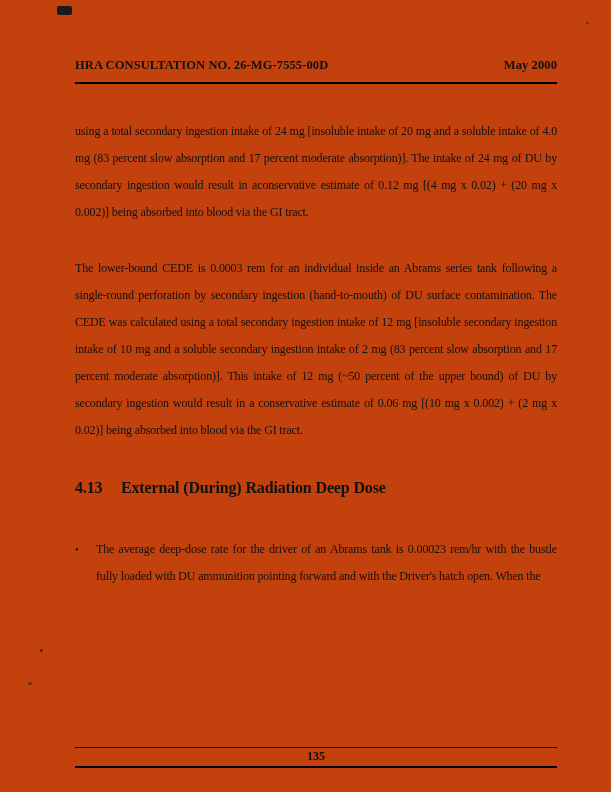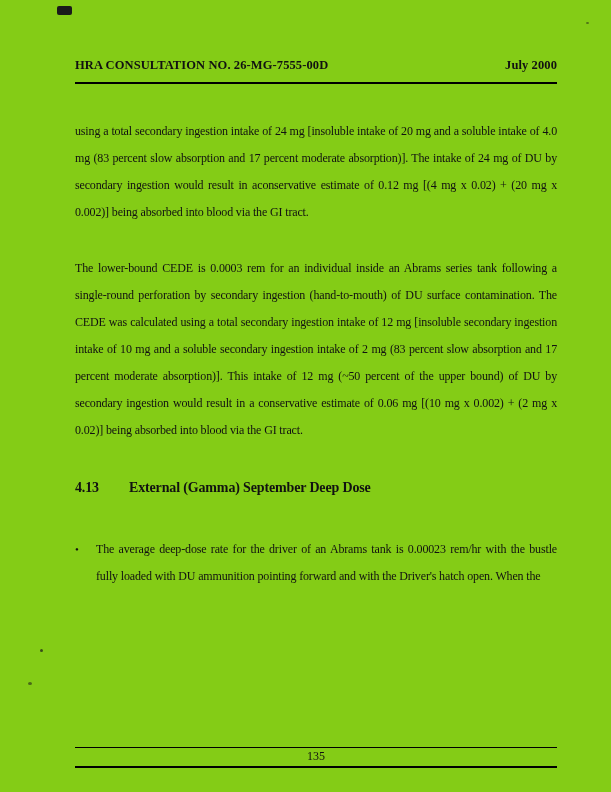--- a/index.html
+++ b/index.html
@@ -1,21 +1,21 @@
 <!DOCTYPE html>
 <html><head>
 <meta charset="utf-8">
 <style>
   html, body { margin: 0; padding: 0; background: #e8e8e8; }
   .page {
     position: relative;
     width: 611px;
     height: 792px;
     margin: 0 auto;
-    background: #84cc16;
+    background: #c2410c;
     font-family: "Liberation Serif", "DejaVu Serif", serif;
     color: #111;
     overflow: hidden;
     box-sizing: border-box;
     padding: 58px 54px 0 75px;
   }
   .doc-header {
     display: flex;
     justify-content: space-between;
     align-items: baseline;
@@ -35,24 +35,23 @@
   }
   .para {
     margin: 0 0 29px 0;
     line-height: 27px;
     text-align: justify;
   }
   .para:last-child { margin-bottom: 0; }
   .section-heading {
     display: flex;
     font-weight: bold;
-    font-size: 14px;
+    font-size: 16px;
     margin: 34px 0 32px 0;
     line-height: 20px;
-    gap: 8px;
   }
   .section-number { width: 46px; flex: 0 0 46px; }
   .bullet-list { margin-top: 38px; }
   .bullet-item {
     display: flex;
     line-height: 27px;
   }
   .bullet-glyph {
     flex: 0 0 21px;
     font-size: 11px;
@@ -65,21 +64,21 @@
     position: absolute;
     left: 75px;
     right: 54px;
     bottom: 24px;
   }
   .footer-top-rule { border: none; border-top: 1.5px solid #000; margin: 0; }
   .footer-bottom-rule { border: none; border-top: 2.5px solid #000; margin: 0; }
   .page-number {
     text-align: center;
     font-size: 12px;
-    font-weight: 400;
+    font-weight: 700;
     padding: 1px 0 2px 0;
     line-height: 15px;
   }
   .artifact { position: absolute; background: #1a1a1a; }
   .artifact.a1 { left: 57px; top: 6px; width: 15px; height: 9px; border-radius: 2px; }
   .artifact.a2 { left: 40px; top: 649px; width: 3px; height: 3px; opacity: .7; border-radius: 50%; }
   .artifact.a3 { left: 28px; top: 682px; width: 4px; height: 3px; opacity: .55; border-radius: 50%; }
   .artifact.a4 { left: 586px; top: 22px; width: 3px; height: 2px; opacity: .5; border-radius: 50%; }
 </style>
 </head>
@@ -87,33 +86,33 @@
 
 <div class="page">
 
   <div class="artifact a1"></div>
   <div class="artifact a2"></div>
   <div class="artifact a3"></div>
   <div class="artifact a4"></div>
 
   <div class="doc-header">
     <span>HRA CONSULTATION NO. 26-MG-7555-00D</span>
-    <span>July 2000</span>
+    <span>May 2000</span>
   </div>
   <hr class="header-rule">
 
   <div class="body-text">
 
     <p class="para">using a total secondary ingestion intake of 24 mg [insoluble intake of 20 mg and a soluble intake of 4.0 mg (83 percent slow absorption and 17 percent moderate absorption)].  The intake of 24 mg of DU by secondary ingestion would result in aconservative estimate of 0.12 mg [(4 mg x 0.02) + (20 mg x 0.002)] being absorbed into blood via the GI tract.</p>
 
     <p class="para">The lower-bound CEDE is 0.0003 rem for an individual inside an Abrams series tank following a single-round perforation by secondary ingestion (hand-to-mouth) of DU surface contamination.  The CEDE was calculated using a total secondary ingestion intake of 12 mg [insoluble secondary ingestion intake of 10 mg and a soluble secondary ingestion intake of 2 mg (83 percent slow absorption and 17 percent moderate absorption)].  This intake of 12 mg (~50 percent of the upper bound) of DU by secondary ingestion would result in a conservative estimate of 0.06 mg [(10 mg x 0.002) + (2 mg x 0.02)] being absorbed into blood via the GI tract.</p>
 
     <div class="section-heading">
       <span class="section-number">4.13</span>
-      <span class="section-title">External (Gamma) September Deep Dose</span>
+      <span class="section-title">External (During) Radiation Deep Dose</span>
     </div>
 
 
     <div class="bullet-list">
       <div class="bullet-item">
         <span class="bullet-glyph">•</span>
         <span class="bullet-text">The average deep-dose rate for the driver of an Abrams tank is 0.00023 rem/hr with the bustle fully loaded with DU ammunition pointing forward and with the Driver's hatch open.  When the</span>
       </div>
     </div>
 

